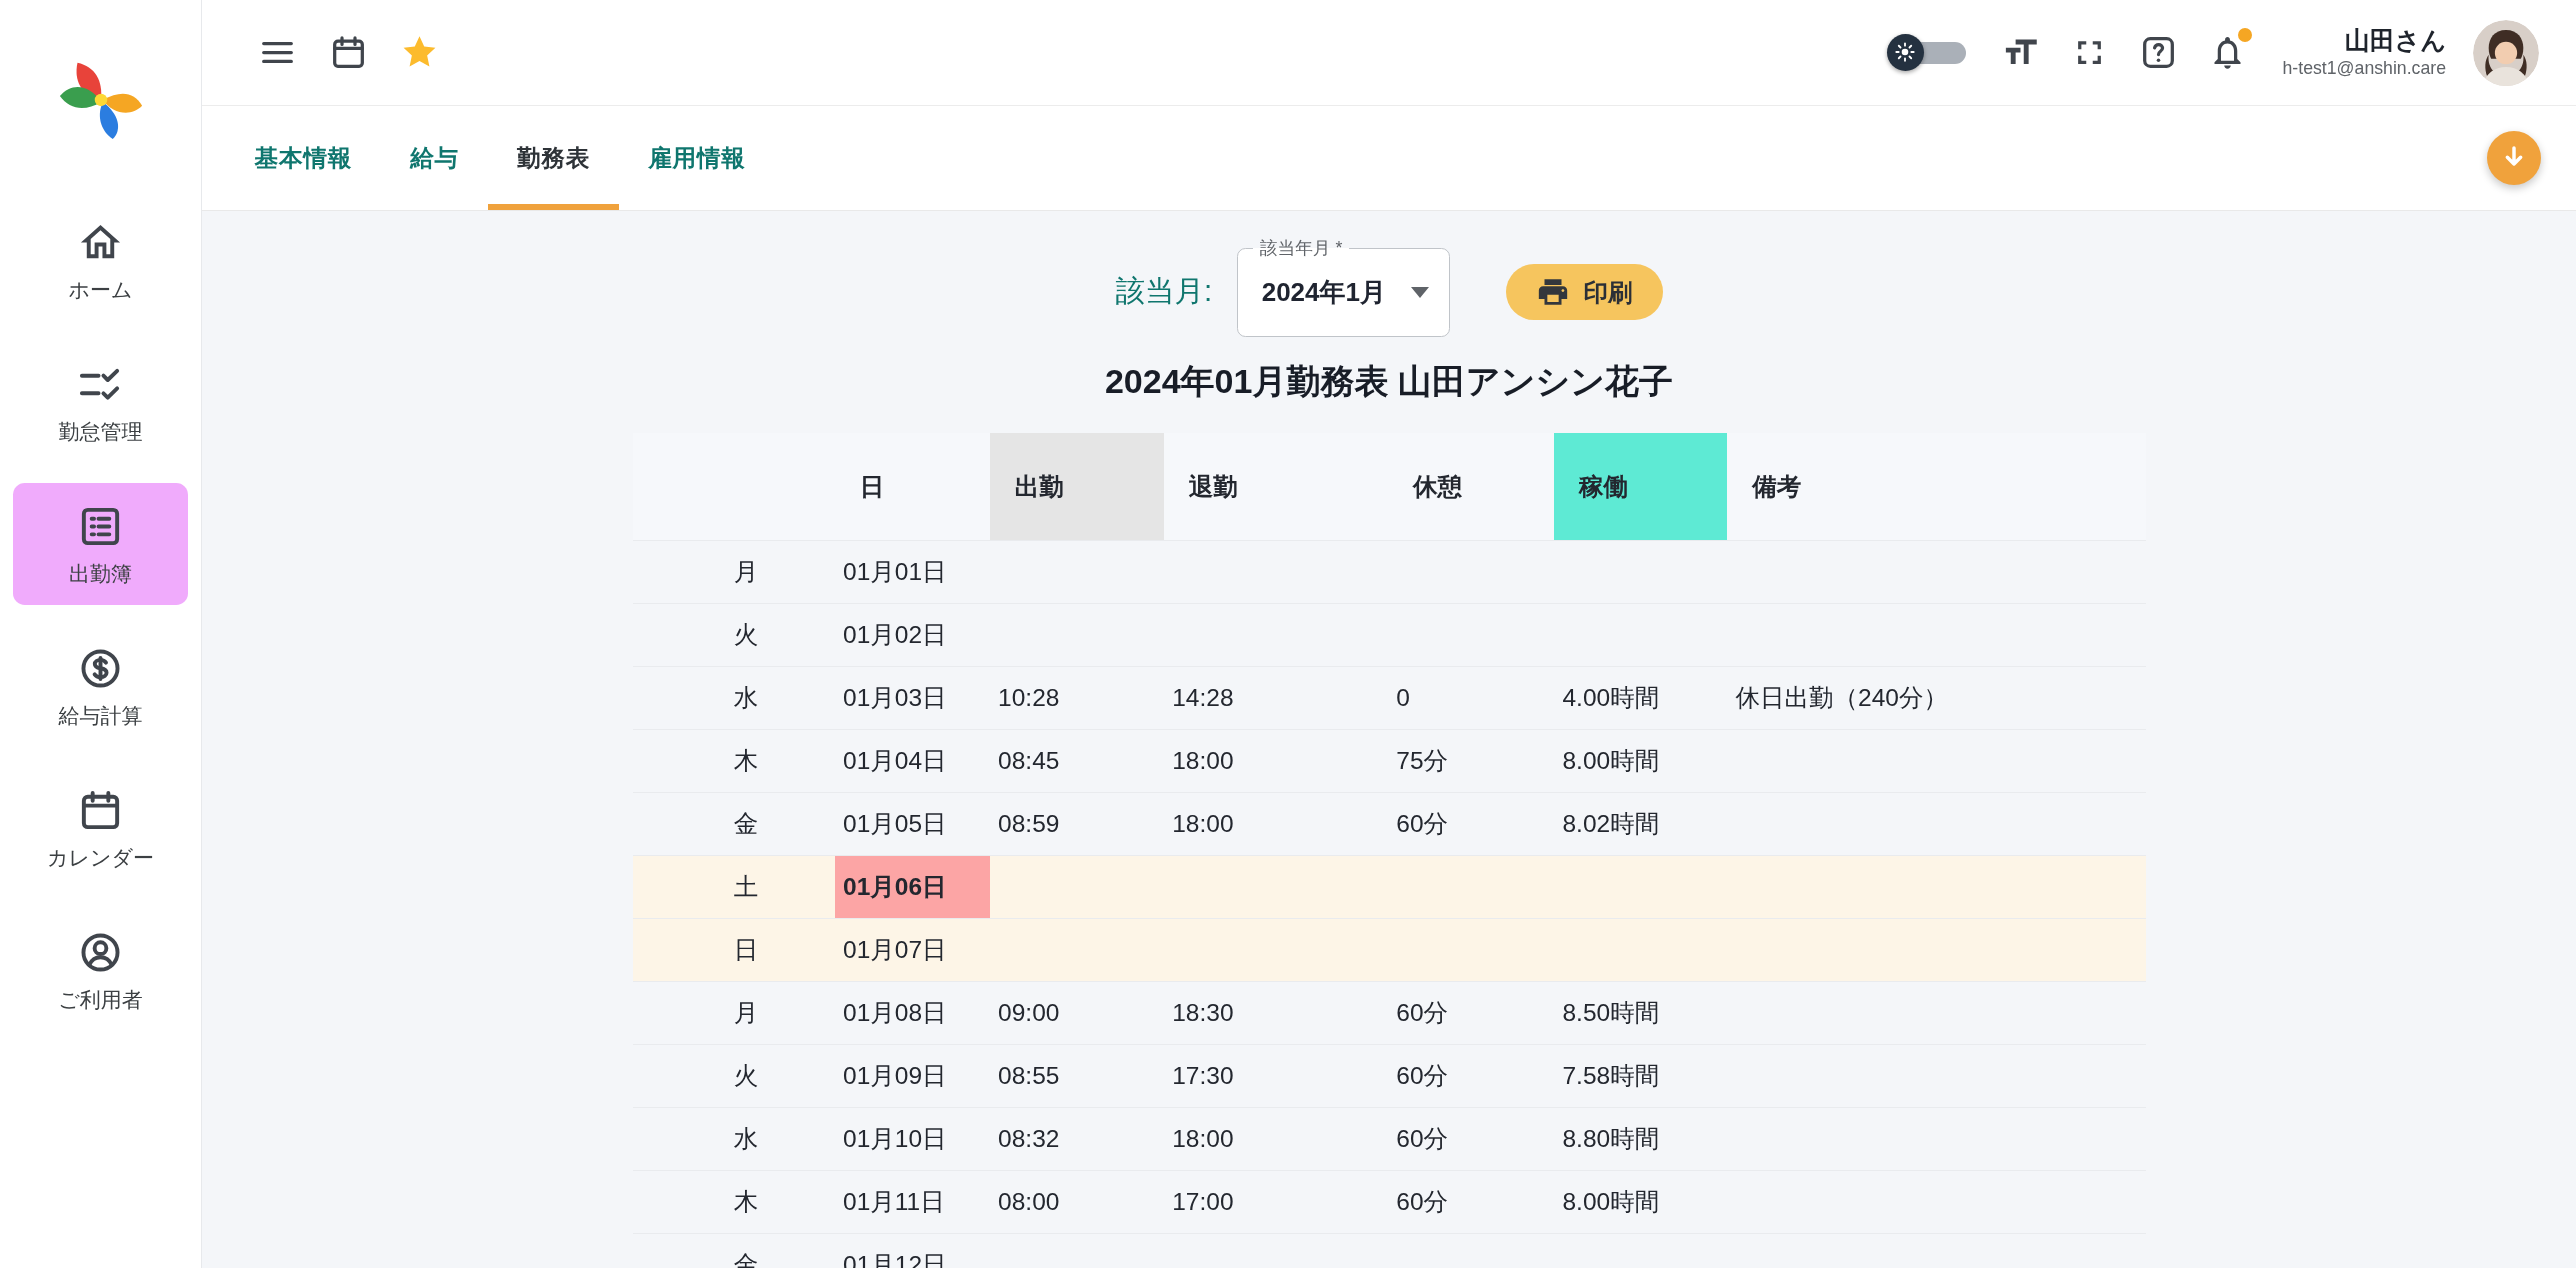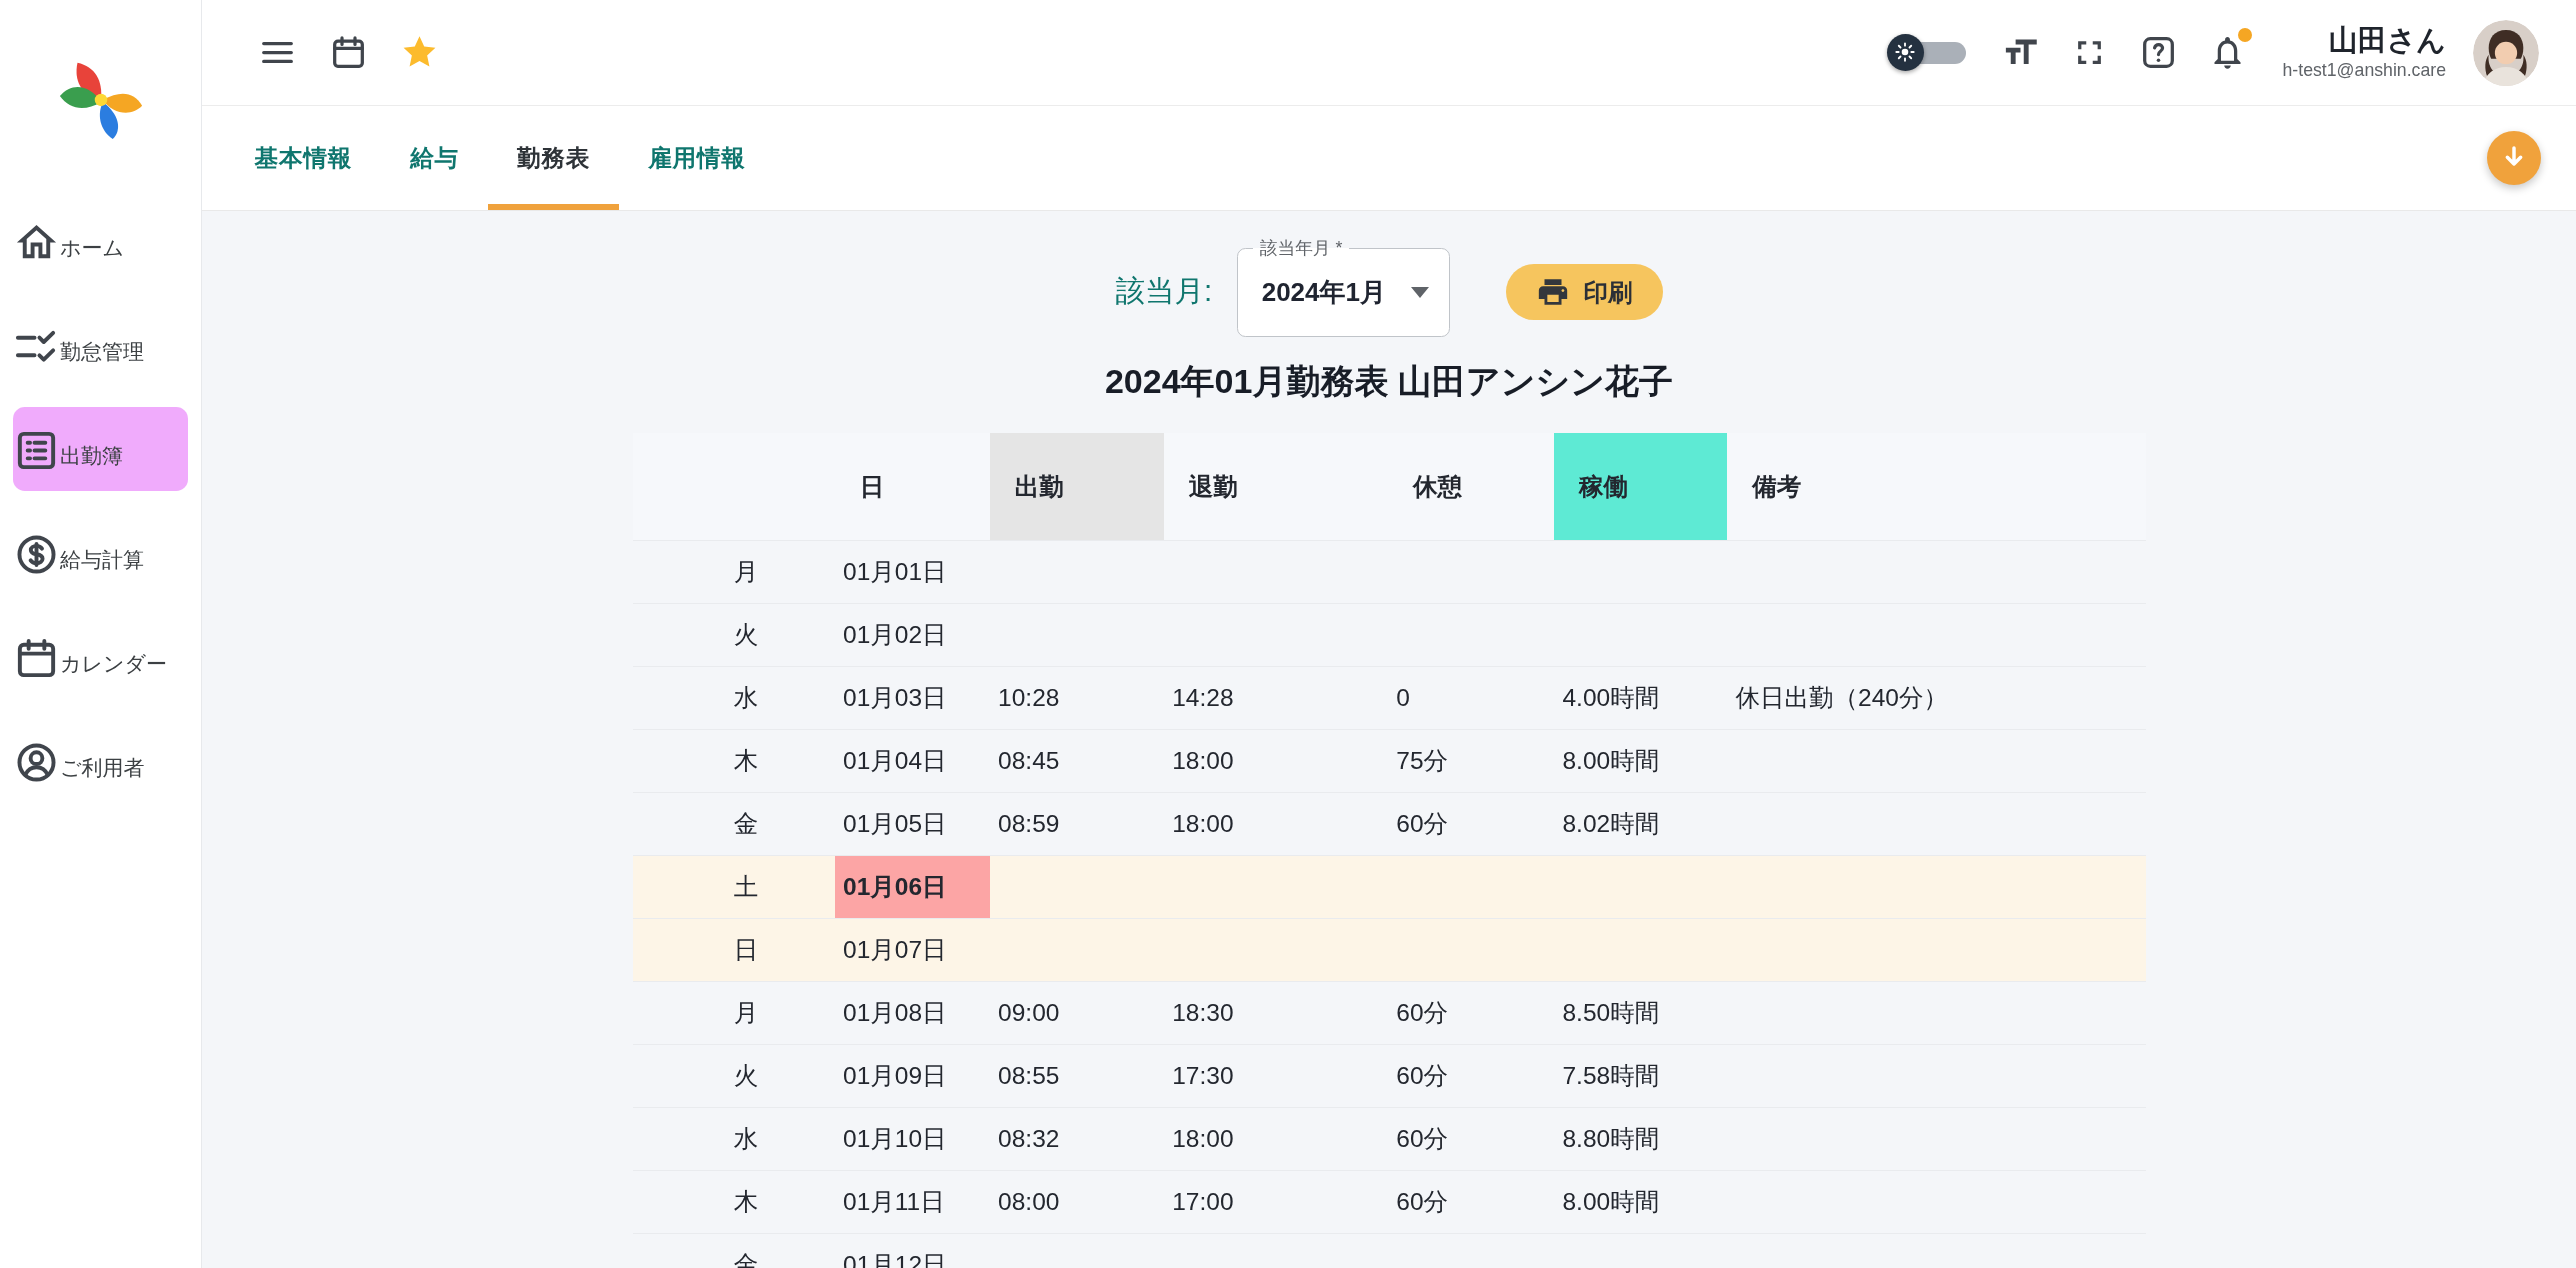--- a/index.html
+++ b/index.html
@@ -16,21 +16,21 @@
     width: 202px; height: 100%; background: #ffffff;
     border-right: 0.8px solid #e7e9ec;
     display: flex; flex-direction: column; align-items: center;
     padding-top: 49px; flex-shrink: 0;
   }
   .logo { width: 94px; height: 94px; }
   .logo svg { width: 100%; height: 100%; }
   .nav { margin-top: 56px; display: flex; flex-direction: column; gap: 20px; width: 100%; align-items: center; }
   .nav-item {
     width: 175px; border-radius: 11.8px; cursor: pointer;
-    display: flex; flex-direction: row; align-items: center;
+    display: flex; flex-direction: column; align-items: center;
     padding: 20px 0 17px;
   }
   .nav-item.active { background: #f0abfc; }
   .nav-icon { width: 47px; height: 47px; }
   .nav-icon svg { width: 47px; height: 47px; }
   .nav-label { font-size: 21px; color: #3c4043; margin-top: 10px; white-space: nowrap; }
 
   
   .main { flex: 1; display: flex; flex-direction: column; min-width: 0; }
 
@@ -51,21 +51,21 @@
     position: absolute; left: 0; top: 3.4px; width: 37px; height: 37px; border-radius: 50%;
     background: #243140; display: flex; align-items: center; justify-content: center;
     box-shadow: 0 1.7px 4.2px rgba(0,0,0,.35);
   }
   .dm-thumb svg { width: 22px; height: 22px; }
 
   .bell-wrap { position: relative; }
   .bell-dot { position: absolute; top: -3.4px; right: -3.4px; width: 14.3px; height: 14.3px; border-radius: 50%; }
 
   .user-block { text-align: right; margin-left: 6.7px; }
-  .user-name { font-size: 29px; font-weight: bold; color: #1f242c; line-height: 1.15; }
+  .user-name { font-size: 25px; font-weight: bold; color: #1f242c; line-height: 1.15; }
   .user-email { font-size: 17.7px; color: #5f6368; margin-top: 2.5px; }
   .avatar { width: 66px; height: 66px; border-radius: 50%; overflow: hidden; cursor: pointer; flex-shrink: 0; }
   .avatar svg { width: 100%; height: 100%; display: block; }
 
   
   .tabbar {
     height: 105px; background: #fff; border-bottom: 0.8px solid #e9e9e9;
     display: flex; align-items: stretch; padding-left: 23.6px; position: relative; flex-shrink: 0;
   }
   .tab {

